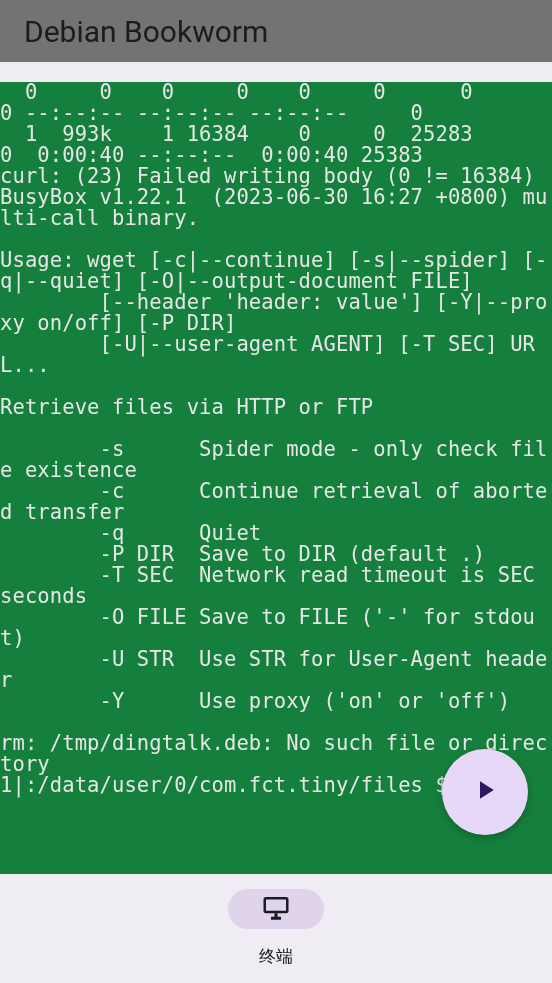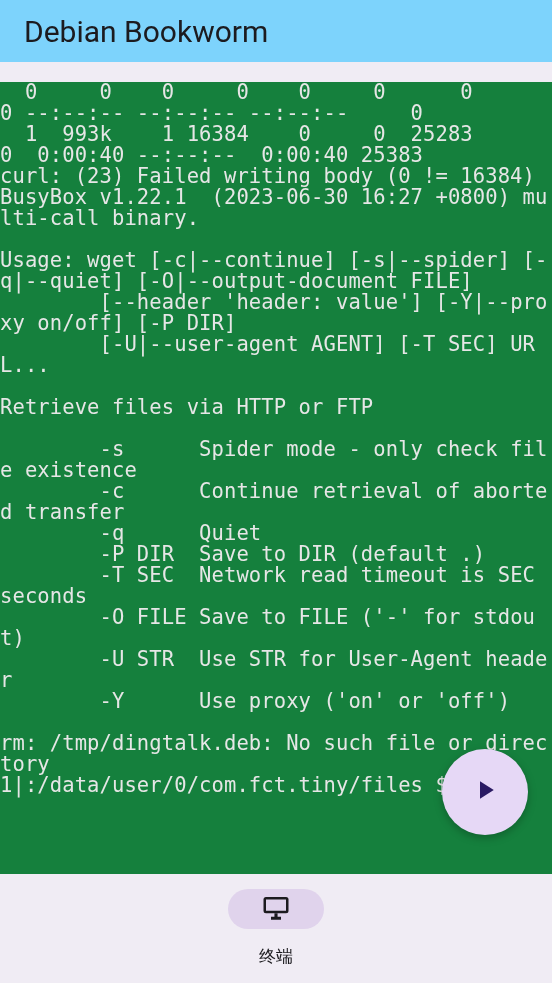--- a/index.html
+++ b/index.html
@@ -1,17 +1,17 @@
 <!DOCTYPE html>
 <html><head>
 <meta charset="utf-8">
 <style>
   * { margin: 0; padding: 0; box-sizing: border-box; }
   html, body { width: 552px; height: 983px; font-family: -apple-system, "Segoe UI", Roboto, sans-serif; background: #f0ecf4; overflow: hidden; }
-  .header { height: 62px; display: flex; align-items: center; padding: 0 24px; background: #7dd3fc; }
+  .header { height: 62px; display: flex; align-items: center; padding: 0 24px; background: #737373; }
   .header-title { font-size: 30px; font-weight: 400; color: #1c1b1f; }
   .terminal { position: absolute; top: 82px; bottom: 109px; left: 0; right: 0; background: #15803d; color: #e6e6e6; font-family: "Menlo", "Consolas", monospace; font-size: 20.5px; line-height: 21px; white-space: pre-wrap; word-break: break-all; overflow: hidden; padding: 0; letter-spacing: 0.1px; }
   .terminal pre { font-family: inherit; white-space: pre-wrap; word-break: break-all; }
   .fab { position: absolute; right: 24px; bottom: 148px; width: 86px; height: 86px; border-radius: 50%; background: #e6d8f6; display: flex; align-items: center; justify-content: center; box-shadow: 0 3px 8px rgba(0,0,0,0.25); cursor: pointer; }
   .fab svg { width: 30px; height: 30px; }
   .bottom-nav { position: absolute; bottom: 0; left: 0; right: 0; height: 109px; background: #f0ecf4; display: flex; }
   .nav-item { flex: 1; display: flex; flex-direction: column; align-items: center; justify-content: center; gap: 16px; cursor: pointer; }
   .nav-icon-pill { width: 96px; height: 40px; border-radius: 20px; display: flex; align-items: center; justify-content: center; }
   .nav-icon-pill.active { background: #e0d3ec; }
   .nav-label { font-size: 17px; color: #1c1b1f; font-weight: 500; }

